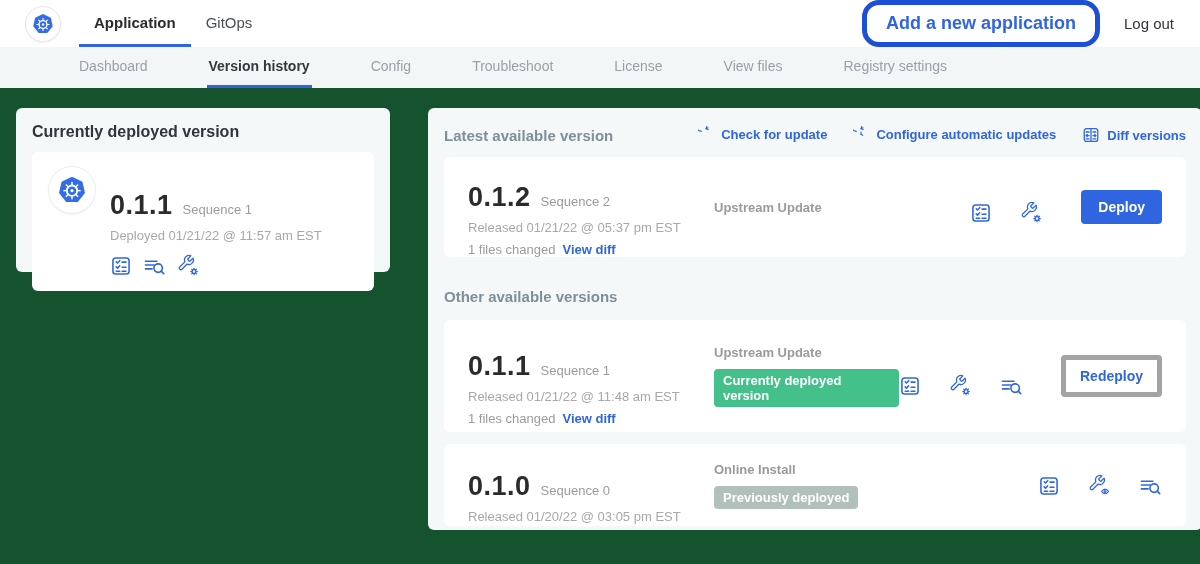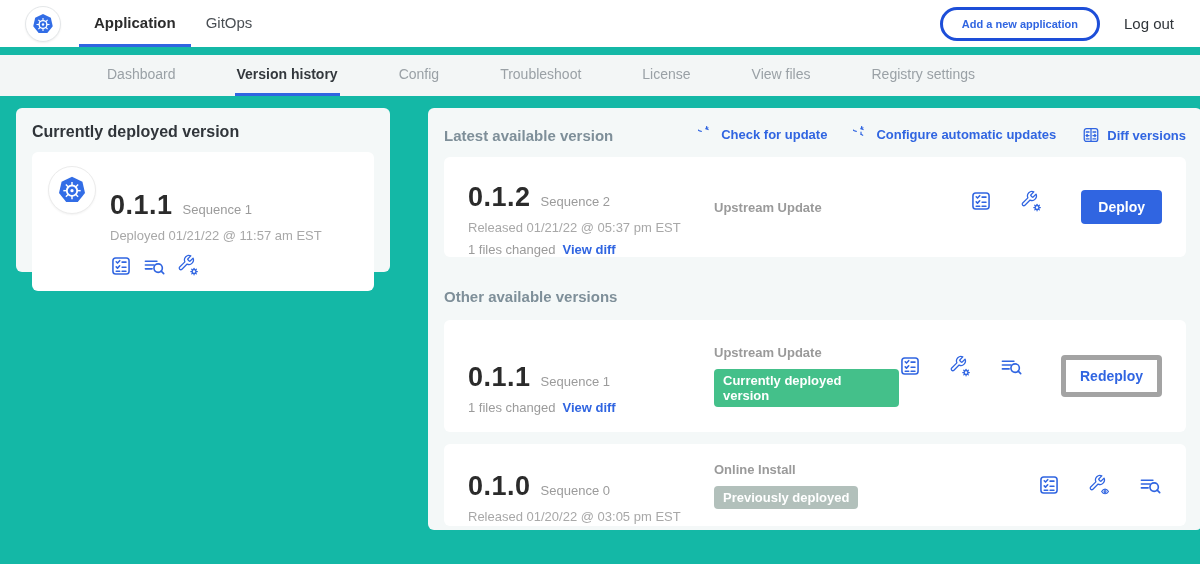--- a/index.html
+++ b/index.html
@@ -1,31 +1,31 @@
 <!DOCTYPE html>
 <html><head>
 <meta charset="utf-8">
 <style>
   * { margin:0; padding:0; box-sizing:border-box; }
   html,body { background:#fff; }
   body { font-family:"Liberation Sans", sans-serif; color:#323232; }
-  .screen { position:relative; width:1200px; height:564px; background:#14b8a6; overflow:hidden; }
+  .screen { position:relative; width:1200px; height:564px; background:#14532d; overflow:hidden; }
 
   
   .top-header { position:absolute; left:0; top:0; width:1200px; height:47px; background:#fff; display:flex; align-items:stretch; }
   .logo-wrap { width:36px; height:36px; border-radius:50%; border:1px solid #e4e7e9; background:#fff; display:flex; align-items:center; justify-content:center; align-self:center; margin-left:25px; box-shadow:0 1px 2px rgba(0,0,0,.06); }
   .top-tabs { display:flex; margin-left:18px; }
   .top-tab { display:flex; align-items:center; padding:0 15px; font-size:15px; color:#4a4f54; cursor:pointer; border-bottom:3px solid transparent; }
   .top-tab.active { font-weight:bold; color:#2c2c2c; border-bottom-color:#3065e1; }
   .header-right { margin-left:auto; display:flex; align-items:center; gap:24px; margin-right:26px; }
-  .pill-btn { border:3px solid #1d4ed8; border-radius:17px; background:#fff; color:#3065e1; font-weight:bold; font-size:11px; padding:8px 19px; cursor:pointer; font-family:inherit; }
+  .pill-btn { border:5px solid #1d4ed8; border-radius:17px; background:#fff; color:#3065e1; font-weight:bold; font-size:18px; padding:8px 19px; cursor:pointer; font-family:inherit; }
   .logout { font-size:15px; color:#30353a; cursor:pointer; }
 
   
-  .subnav { position:absolute; left:0; top:55px; width:1200px; height:41px; background:#f3f6f6; display:flex; padding-left:105px; }
+  .subnav { position:absolute; left:0; top:47px; width:1200px; height:41px; background:#f3f6f6; display:flex; padding-left:77px; }
   .subnav-tab { display:flex; align-items:center; padding:0 2px; margin-right:57px; font-size:14px; color:#9aa1a6; cursor:pointer; border-bottom:3px solid transparent; }
   .subnav-tab.active { color:#33383d; font-weight:bold; border-bottom-color:#3065e1; }
 
   
   .panel { position:absolute; background:#f4f8f8; border-radius:6px; }
   .left-panel { left:16px; top:108px; width:374px; height:164px; padding:15px 16px; }
   .right-panel { left:428px; top:108px; width:774px; height:422px; padding:15px 16px; }
 
   .left-panel-title { font-size:16px; font-weight:bold; color:#30353a; }
   .deployed-card { margin-top:11px; background:#fff; border-radius:6px; padding:14px 16px; display:flex; gap:14px; }
@@ -50,21 +50,21 @@
   .card-011 { margin-top:15px; height:112px; }
   .card-010 { margin-top:12px; height:82px; }
   .vc-left { width:246px; flex:none; }
   .files-line { font-size:13px; color:#9b9b9b; margin-top:7px; }
   .view-diff { color:#3065e1; font-weight:bold; margin-left:7px; cursor:pointer; }
   .vc-mid { flex:1; display:flex; flex-direction:column; gap:9px; }
   .source { font-size:13px; font-weight:bold; color:#9a9a9a; }
   .badge { display:inline-block; width:fit-content; font-size:13px; font-weight:bold; color:#fff; padding:4px 9px; border-radius:4px; }
   .badge-green { background:#44c08a; }
   .badge-gray { background:#b2c0bb; }
-  .vc-right { display:flex; align-items:flex-start; gap:28px; }
+  .vc-right { display:flex; align-items:flex-end; gap:28px; }
   .btn-solid { margin-left:10px; background:#3065e1; color:#fff; border:none; border-radius:4px; font-family:inherit; font-size:14px; font-weight:bold; padding:9px 17px; cursor:pointer; }
   .btn-outline { margin-left:10px; background:#fff; color:#3065e1; border:5px solid #a3a3a3; border-radius:4px; font-family:inherit; font-size:14px; font-weight:bold; padding:8px 14px; cursor:pointer; }
 
   svg.icon { stroke:#3065e1; fill:none; stroke-width:1.7; stroke-linecap:round; stroke-linejoin:round; }
 </style>
 </head>
 <body>
 
 <svg width="0" height="0" style="position:absolute">
   <defs>
@@ -261,20 +261,21 @@
     </div>
 
     <div class="other-title">Other available versions</div>
 
     <div class="ver-card card-011">
       <div class="vc-left">
         <div class="ver-line">
           <span class="ver-num">0.1.1</span>
           <span class="seq">Sequence 1</span>
         </div>
+        <div class="muted-line">Released 01/21/22 @ 11:48 am EST</div>
         <div class="files-line">
           <span>1 files changed</span><span class="view-diff">View diff</span>
         </div>
       </div>
       <div class="vc-mid">
         <span class="source">Upstream Update</span>
         <span class="badge badge-green">Currently deployed version</span>
       </div>
       <div class="vc-right">
         <span class="icon-btn">

